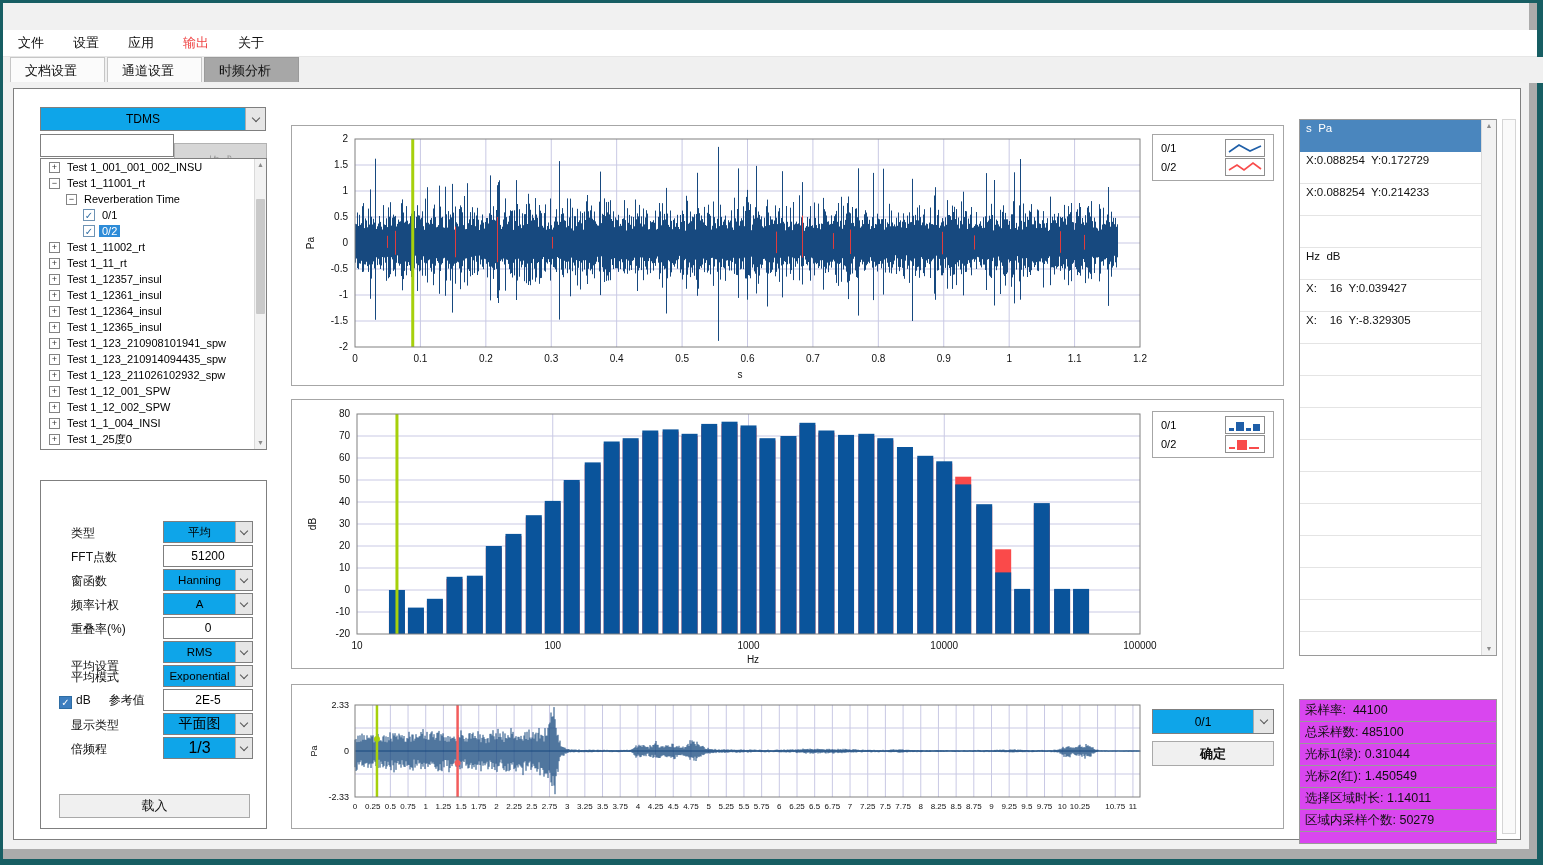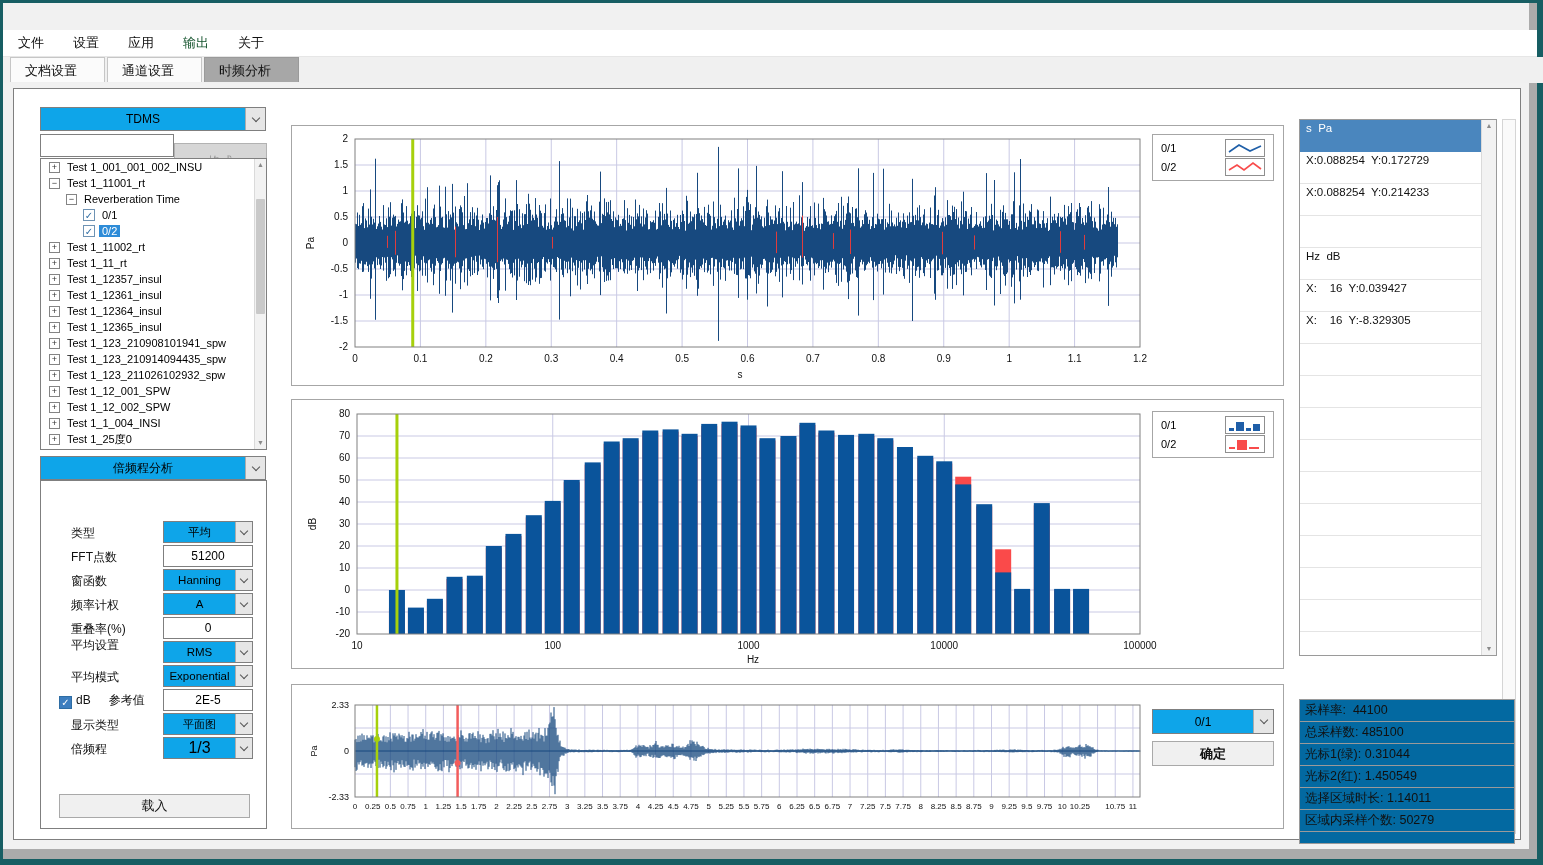--- a/index.html
+++ b/index.html
@@ -12,21 +12,21 @@
   .appicon{position:absolute;left:28px;top:6px;width:17px;height:15px;
     background:repeating-linear-gradient(100deg,#2F7CC8 0 2px,#0A3C78 2px 4px);}
   .apptitle{position:absolute;left:54px;top:6px;font-size:13px;color:#9B9B9B;letter-spacing:1px;}
   .wctl{position:absolute;right:20px;top:3px;display:flex;gap:26px;}
   .wctl span{width:22px;text-align:center;font-size:14px;color:#777;cursor:pointer;}
   .wctl .dim{color:#C9C9C9;}
   
   .menubar{position:absolute;left:0;top:27px;width:100%;height:27px;background:#FFF;
     border-bottom:1px solid #E6E6E6;display:flex;align-items:center;padding-left:15px;gap:29px;box-sizing:border-box;}
   .menubar .mi{font-size:13px;color:#111;cursor:default;}
-  .menubar .mi.disabled{color:#14532d;text-align:center;}
+  .menubar .mi.disabled{color:#ef4444;text-align:center;}
   
   .tabbar{position:absolute;left:0;top:54px;width:100%;height:26px;background:#F0F0F0;display:flex;padding-left:7px;}
   .tab{height:25px;line-height:25px;padding:0 14px;min-width:95px;font-size:13px;color:#111;
     background:#FBFBFB;border:1px solid #C6C6C6;border-bottom:none;box-sizing:border-box;margin-right:2px;cursor:pointer;}
   .tab.active{background:#A7A7A7;border-color:#9A9A9A;}
   
   .main{position:absolute;left:10px;top:85px;width:1506px;height:750px;background:#FFF;border:1px solid #7F7F7F;}
   .main *{box-sizing:border-box;}
   
   .selbox{position:absolute;background:#0ea5e9;border:1px solid #7F7F7F;font-size:12px;display:flex;align-items:center;}
@@ -68,21 +68,21 @@
   .lrow .ll{font-size:11px;}
   .licon{width:40px;height:18px;border:1px solid #8F8F8F;background:#FFF;}
   
   .rlist{position:absolute;left:1285px;top:30px;width:198px;height:537px;background:#FFF;border:1px solid #9A9A9A;overflow:hidden;}
   .rrow{height:32px;line-height:17px;font-size:11.5px;padding-left:6px;white-space:pre;
     border-bottom:1px solid #E4E4E4;color:#111;}
   .rrow.hdr{background:#4A86BE;color:#FFF;border-bottom:1px solid #4A86BE;}
   .rtrack{position:absolute;left:1488px;top:30px;width:14px;height:715px;background:#FAFAFA;
     border:1px solid #D5D5D5;}
   
-  .infobox{position:absolute;left:1285px;top:610px;width:216px;height:145px;background:#0369a1;
+  .infobox{position:absolute;left:1285px;top:610px;width:198px;height:145px;background:#d946ef;
     border:1px solid #9A9A9A;}
   .irow{height:22px;line-height:21px;font-size:12.5px;padding-left:5px;border-bottom:1px solid #9A9A9A;
     white-space:pre;color:#111;}
   svg text{font-family:"Liberation Sans","DejaVu Sans",sans-serif;fill:#111;}
 </style>
 </head>
 <body>
 
 <div class="win">
   <div class="graystrip-r"></div>
@@ -190,26 +190,20 @@
           <span class="texp">+</span>
           <span class="tlab">Test 1_25度0</span>
         </div>
         <div class="vscroll" style="right: 0px; top: 0px; height: 100%;">
           <div class="arr" style="top: 0px;">▲</div>
           <div class="arr" style="bottom: 0px;">▼</div>
           <div class="thumb" style="top: 40px; height: 115px;"></div>
         </div>
       </div>
 
-    <div class="selbox" style="left:26px;top:367px;width:226px;height:24px;">
-      <span class="selval">倍频程分析</span>
-      <span class="selarw">
-          <span class="chev"></span>
-        </span>
-    </div>
 
     <div class="formbox" id="formbox">
         <div class="flabel" style="top: 44px;">类型</div>
         <div class="selbox" style="left: 122px; top: 40px; width: 90px; height: 22px;">
           <span class="selval" style="font-size: 11.5px;">平均</span>
           <span class="selarw" style="width: 17px;">
             <span class="chev"></span>
           </span>
         </div>
         <div class="flabel" style="top: 68px;">FFT点数</div>
@@ -223,39 +217,39 @@
         </div>
         <div class="flabel" style="top: 116px; font-family: Liberation Mono, monospace;">频率计权</div>
         <div class="selbox" style="left: 122px; top: 112px; width: 90px; height: 22px;">
           <span class="selval" style="font-size: 11.5px;">A</span>
           <span class="selarw" style="width: 17px;">
             <span class="chev"></span>
           </span>
         </div>
         <div class="flabel" style="top: 140px;">重叠率(%)</div>
         <div class="inputbox" style="left: 122px; top: 136px; width: 90px; height: 22px;">0</div>
-        <div class="flabel" style="top: 156px; text-align: center;">平均设置</div>
+        <div class="flabel" style="top: 177px; text-align: center;">平均设置</div>
         <div class="selbox" style="left: 122px; top: 160px; width: 90px; height: 22px;">
           <span class="selval" style="font-size: 11.5px;">RMS</span>
           <span class="selarw" style="width: 17px;">
             <span class="chev"></span>
           </span>
         </div>
         <div class="flabel" style="top: 188px;">平均模式</div>
         <div class="selbox" style="left: 122px; top: 184px; width: 90px; height: 22px;">
           <span class="selval" style="font-size: 11.5px;">Exponential</span>
           <span class="selarw" style="width: 17px;">
             <span class="chev"></span>
           </span>
         </div>
         <div class="flabel" style="top: 211px; left: 18px;"><span class="dbcheck">✓</span><span>dB</span><span style="margin-left: 18px;">参考值</span></div>
         <div class="inputbox" style="left: 122px; top: 208px; width: 90px; height: 22px;">2E-5</div>
         <div class="flabel" style="top: 236px;">显示类型</div>
         <div class="selbox" style="left: 122px; top: 232px; width: 90px; height: 22px;">
-          <span class="selval" style="font-size: 11px;">平面图</span>
+          <span class="selval" style="font-size: 14px;">平面图</span>
           <span class="selarw" style="width: 17px;">
             <span class="chev"></span>
           </span>
         </div>
         <div class="flabel" style="top: 260px;">倍频程</div>
         <div class="selbox" style="left: 122px; top: 256px; width: 90px; height: 22px;">
           <span class="selval" style="font-size: 16px;">1/3</span>
           <span class="selarw" style="width: 17px;">
             <span class="chev"></span>
           </span>

